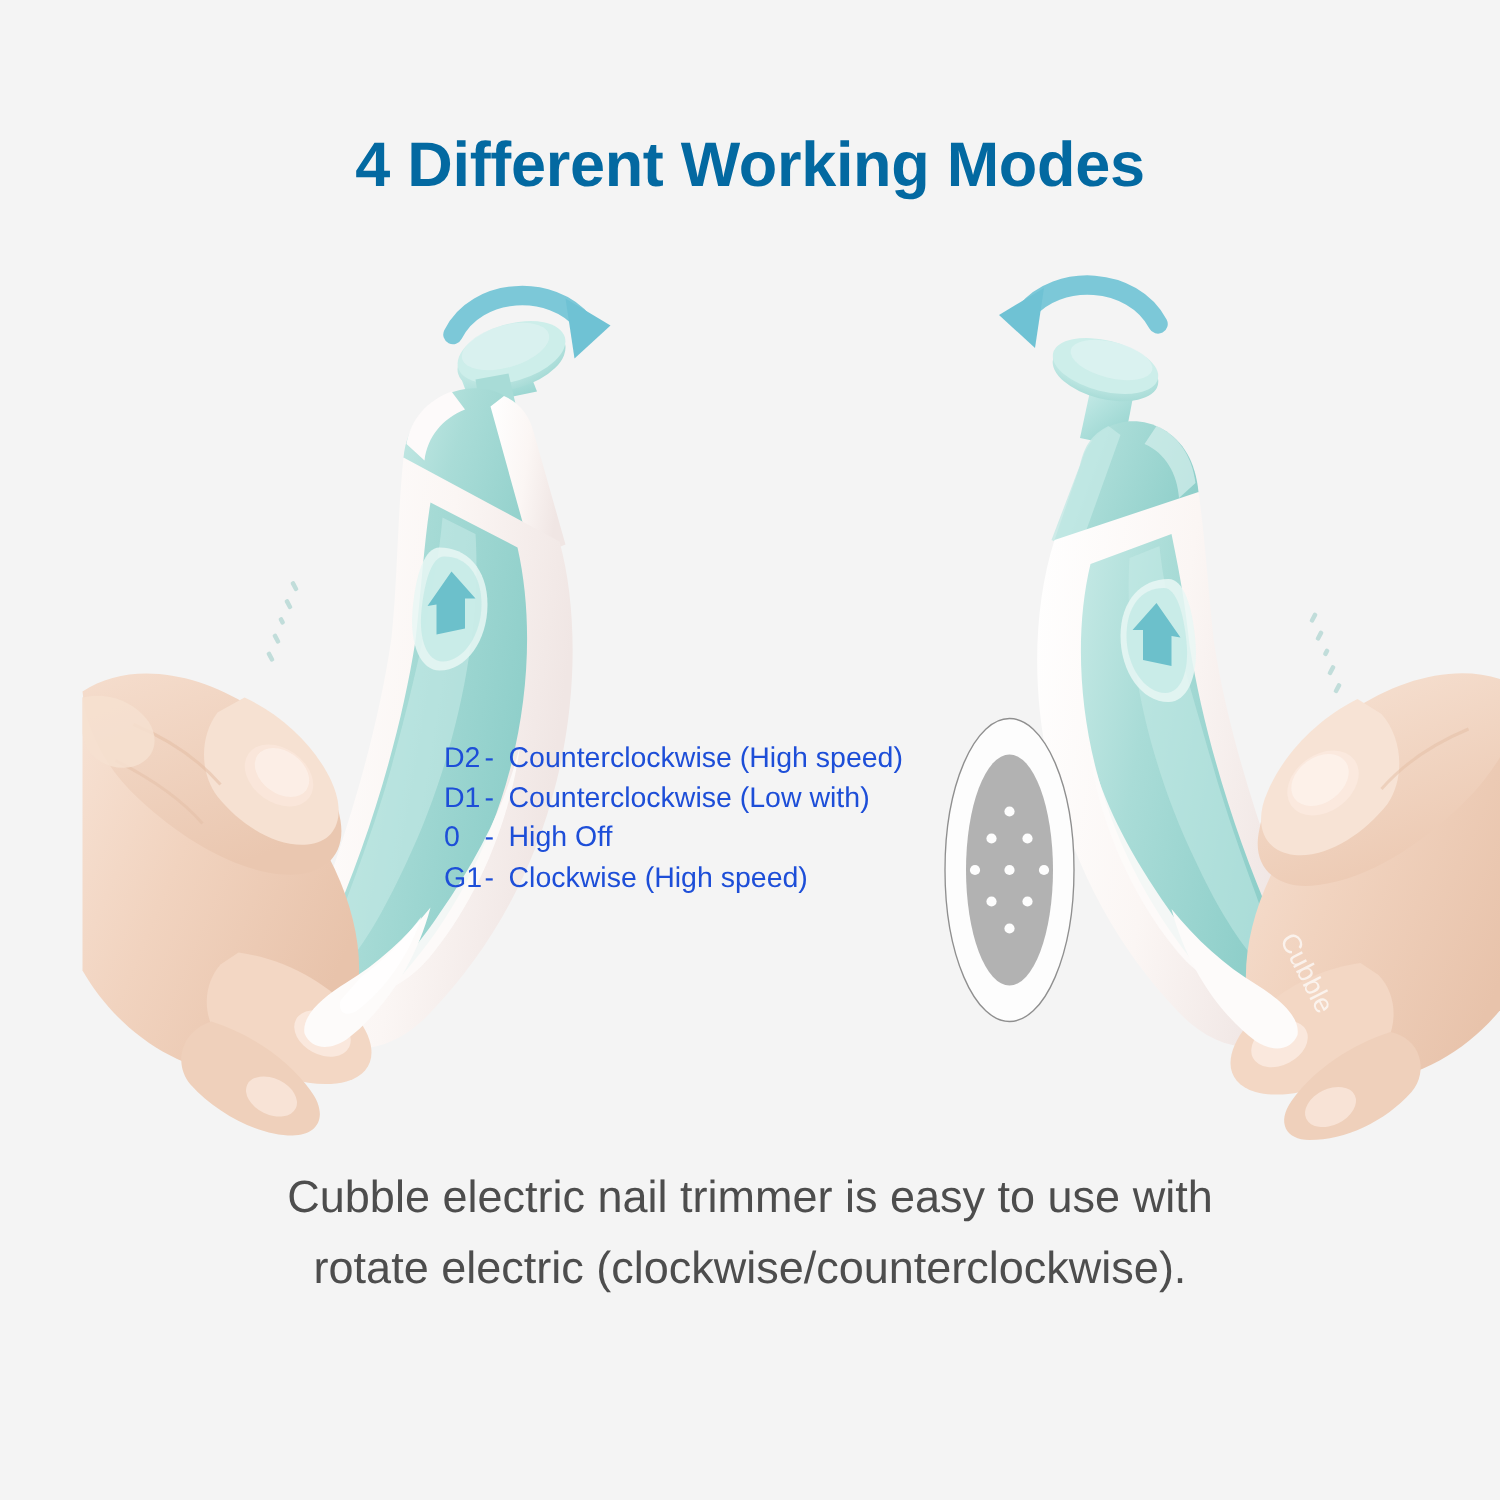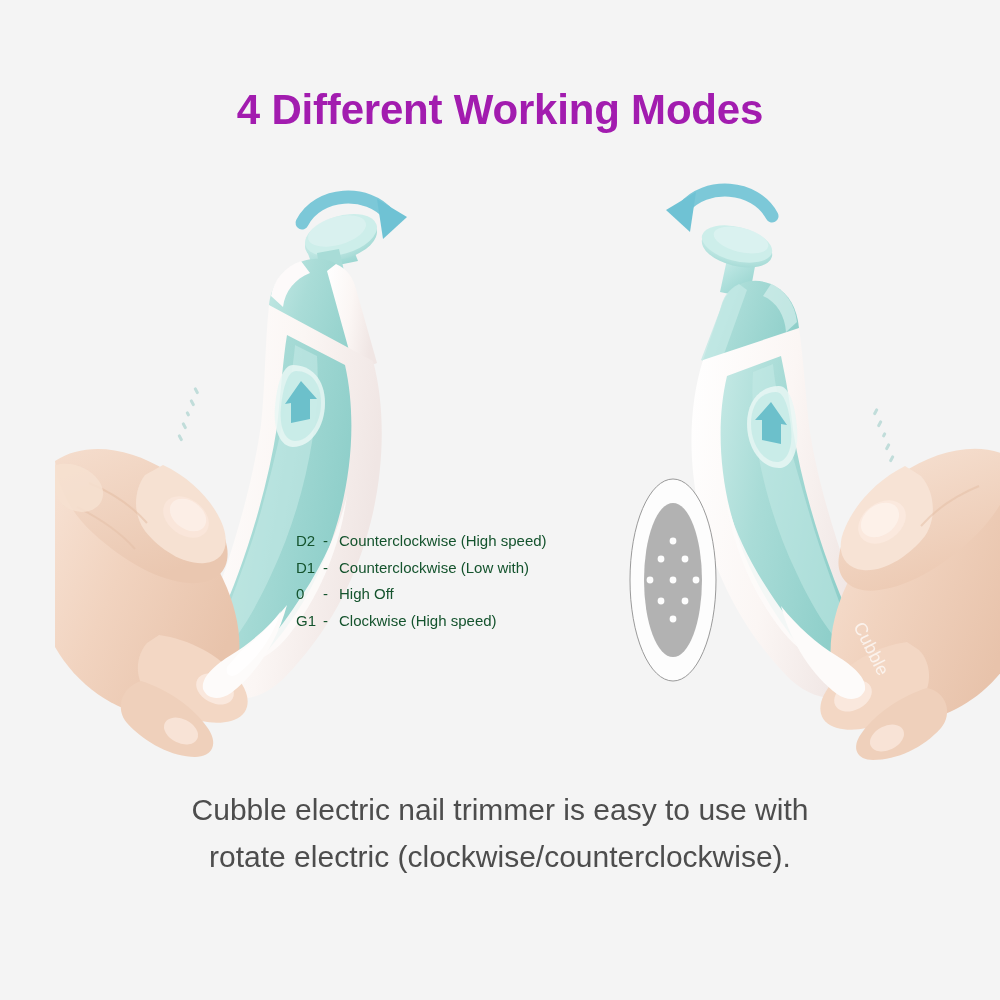--- a/index.html
+++ b/index.html
@@ -21,30 +21,30 @@
   }
 
   
   #title {
     position: absolute;
     left: 0; top: 86px;
     width: 1000px;
     text-align: center;
     font-size: 42px;
     font-weight: bold;
-    color: #a21caf;
+    color: #0369a1;
     letter-spacing: -0.2px;
   }
 
   
   #mode-legend {
     position: absolute;
-    left: 296px; top: 528px;
-    font-size: 15px;
-    color: #14532d;
+    left: 296px; top: 493px;
+    font-size: 19px;
+    color: #1d4ed8;
     line-height: 26.5px;
     white-space: nowrap;
   }
   .mode-row { display: block; }
   .mode-code {
     display: inline-block;
     width: 27px;
   }
   .mode-dash {
     display: inline-block;
@@ -53,21 +53,20 @@
 
   
   #caption {
     position: absolute;
     left: 60px; top: 775px;
     width: 880px;
     text-align: center;
     font-size: 30px;
     color: #4d4d4d;
     line-height: 47px;
-    margin-top: 11px;
   }
   #caption span { display: block; }
 
   
   #accessory {
     position: absolute;
     left: 628px; top: 477px;
     width: 90px; height: 206px;
   }
 

